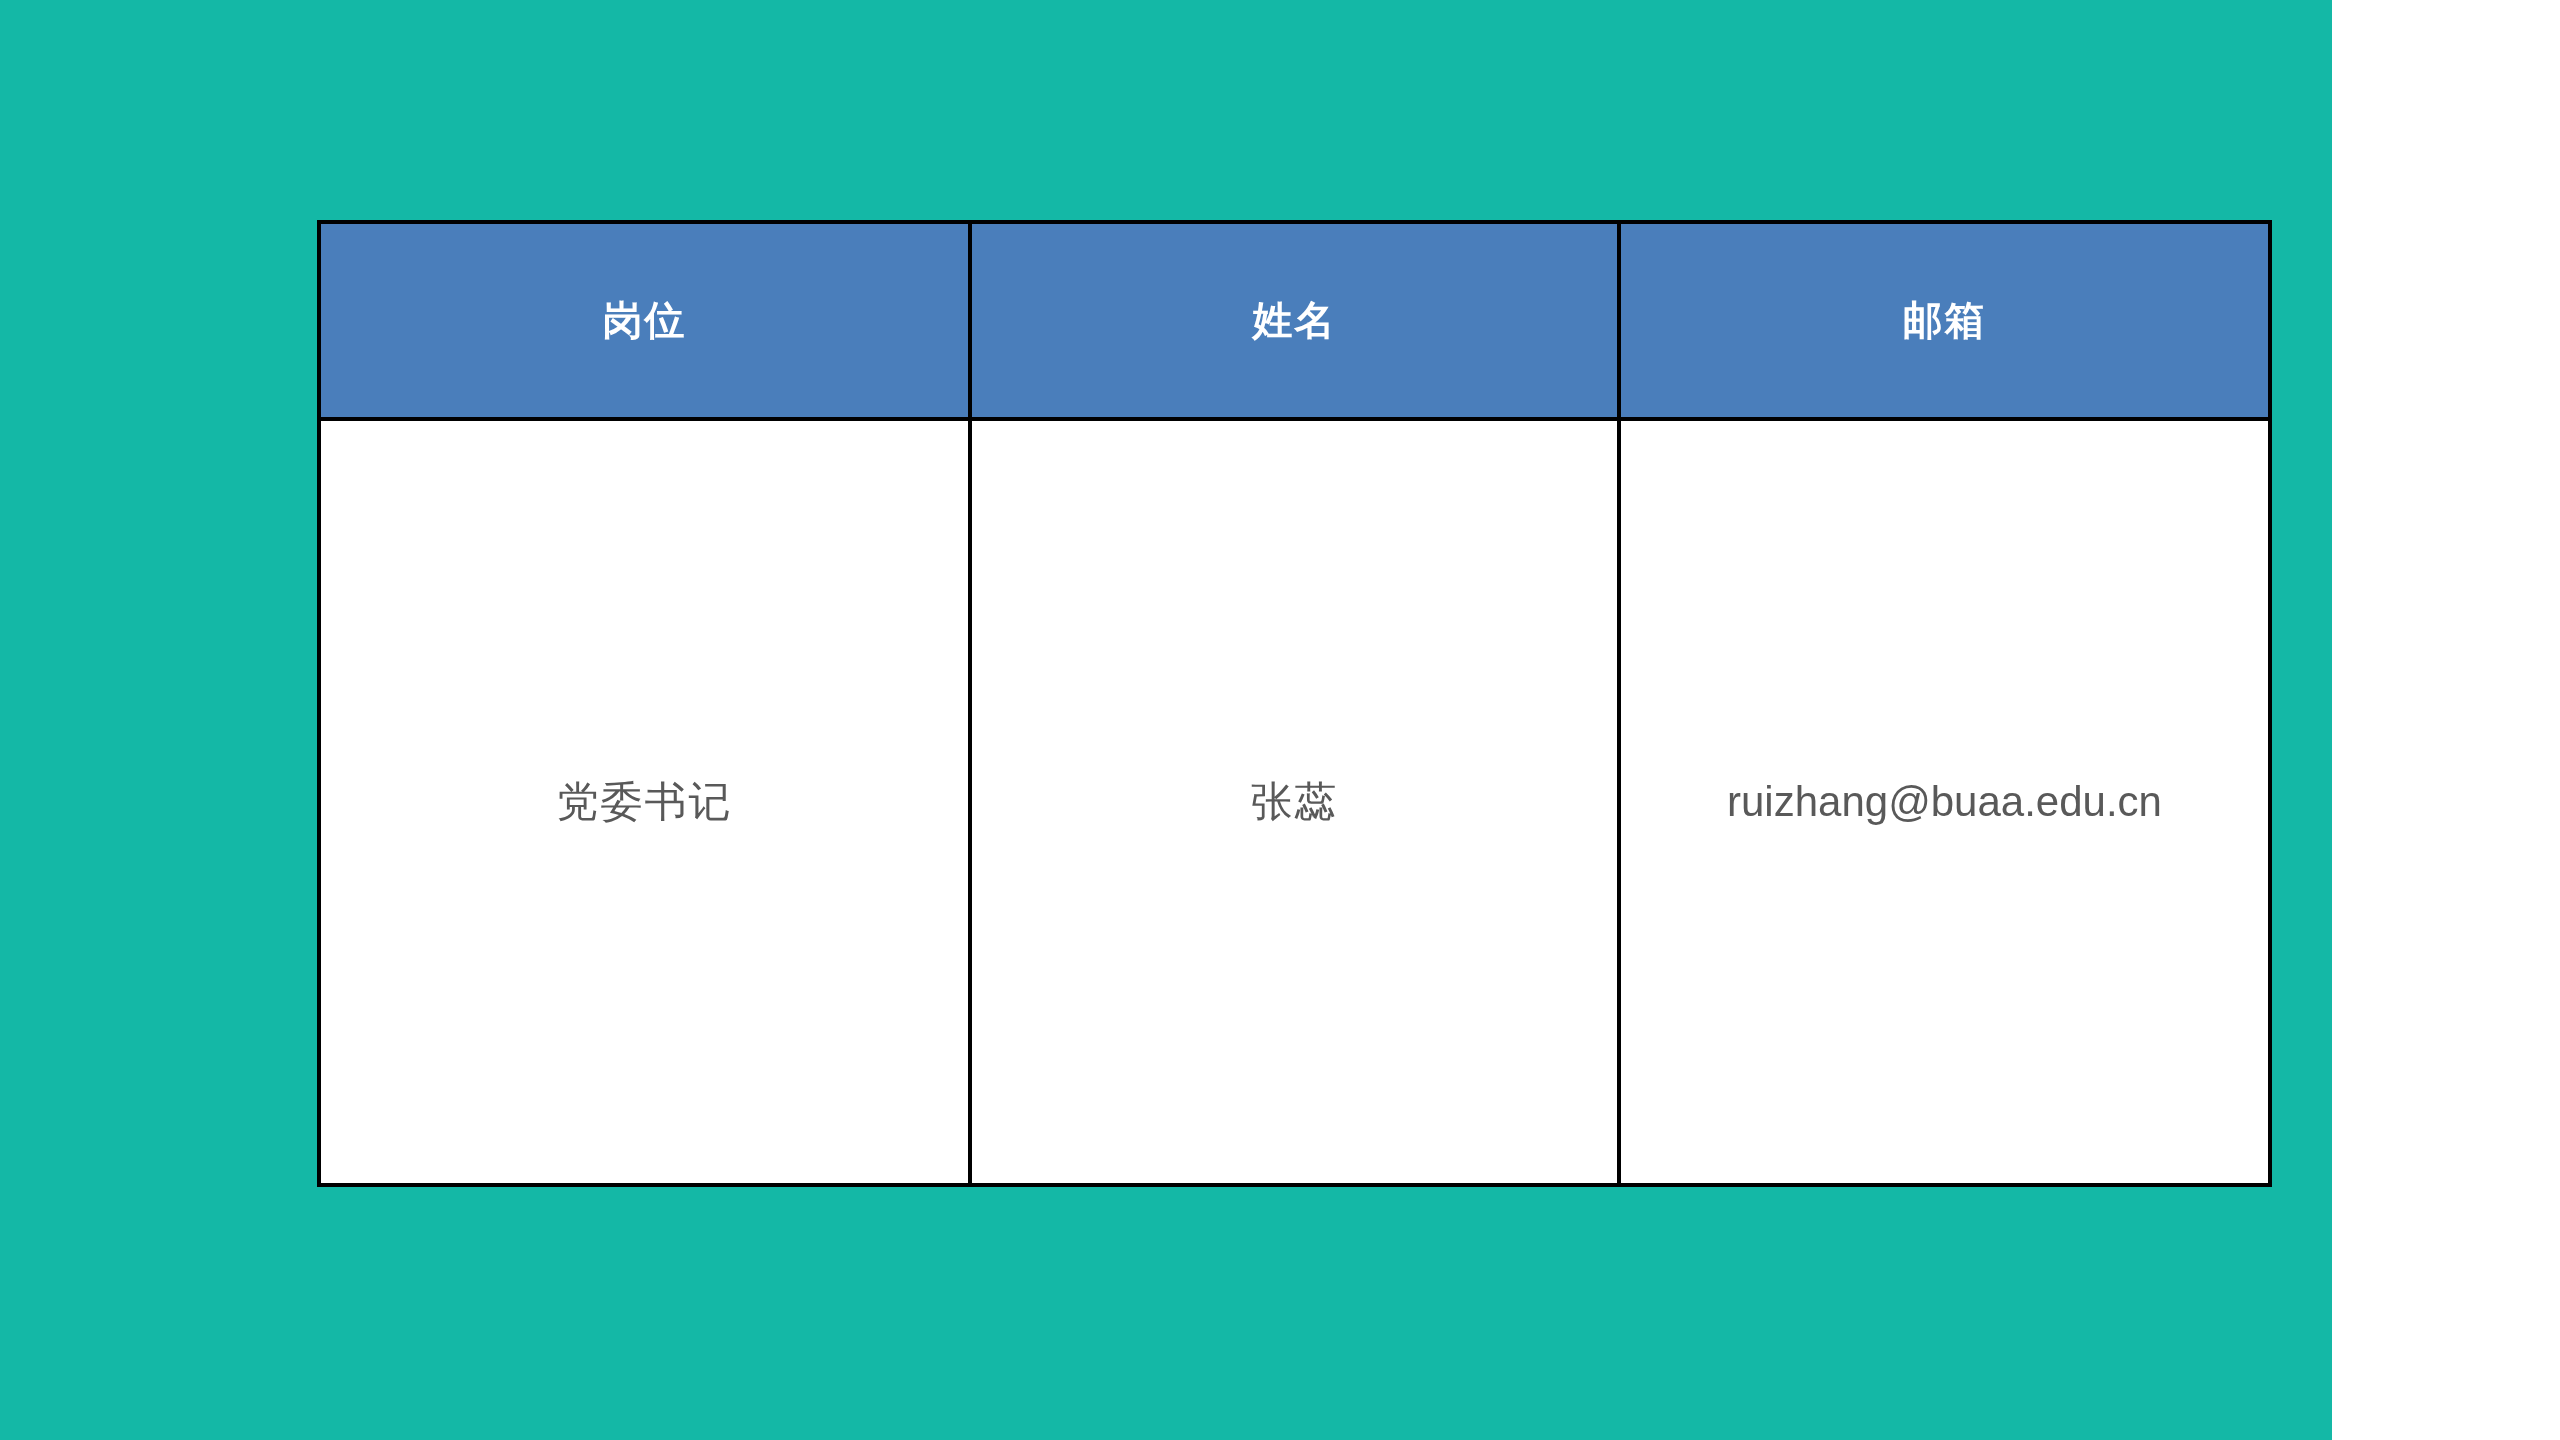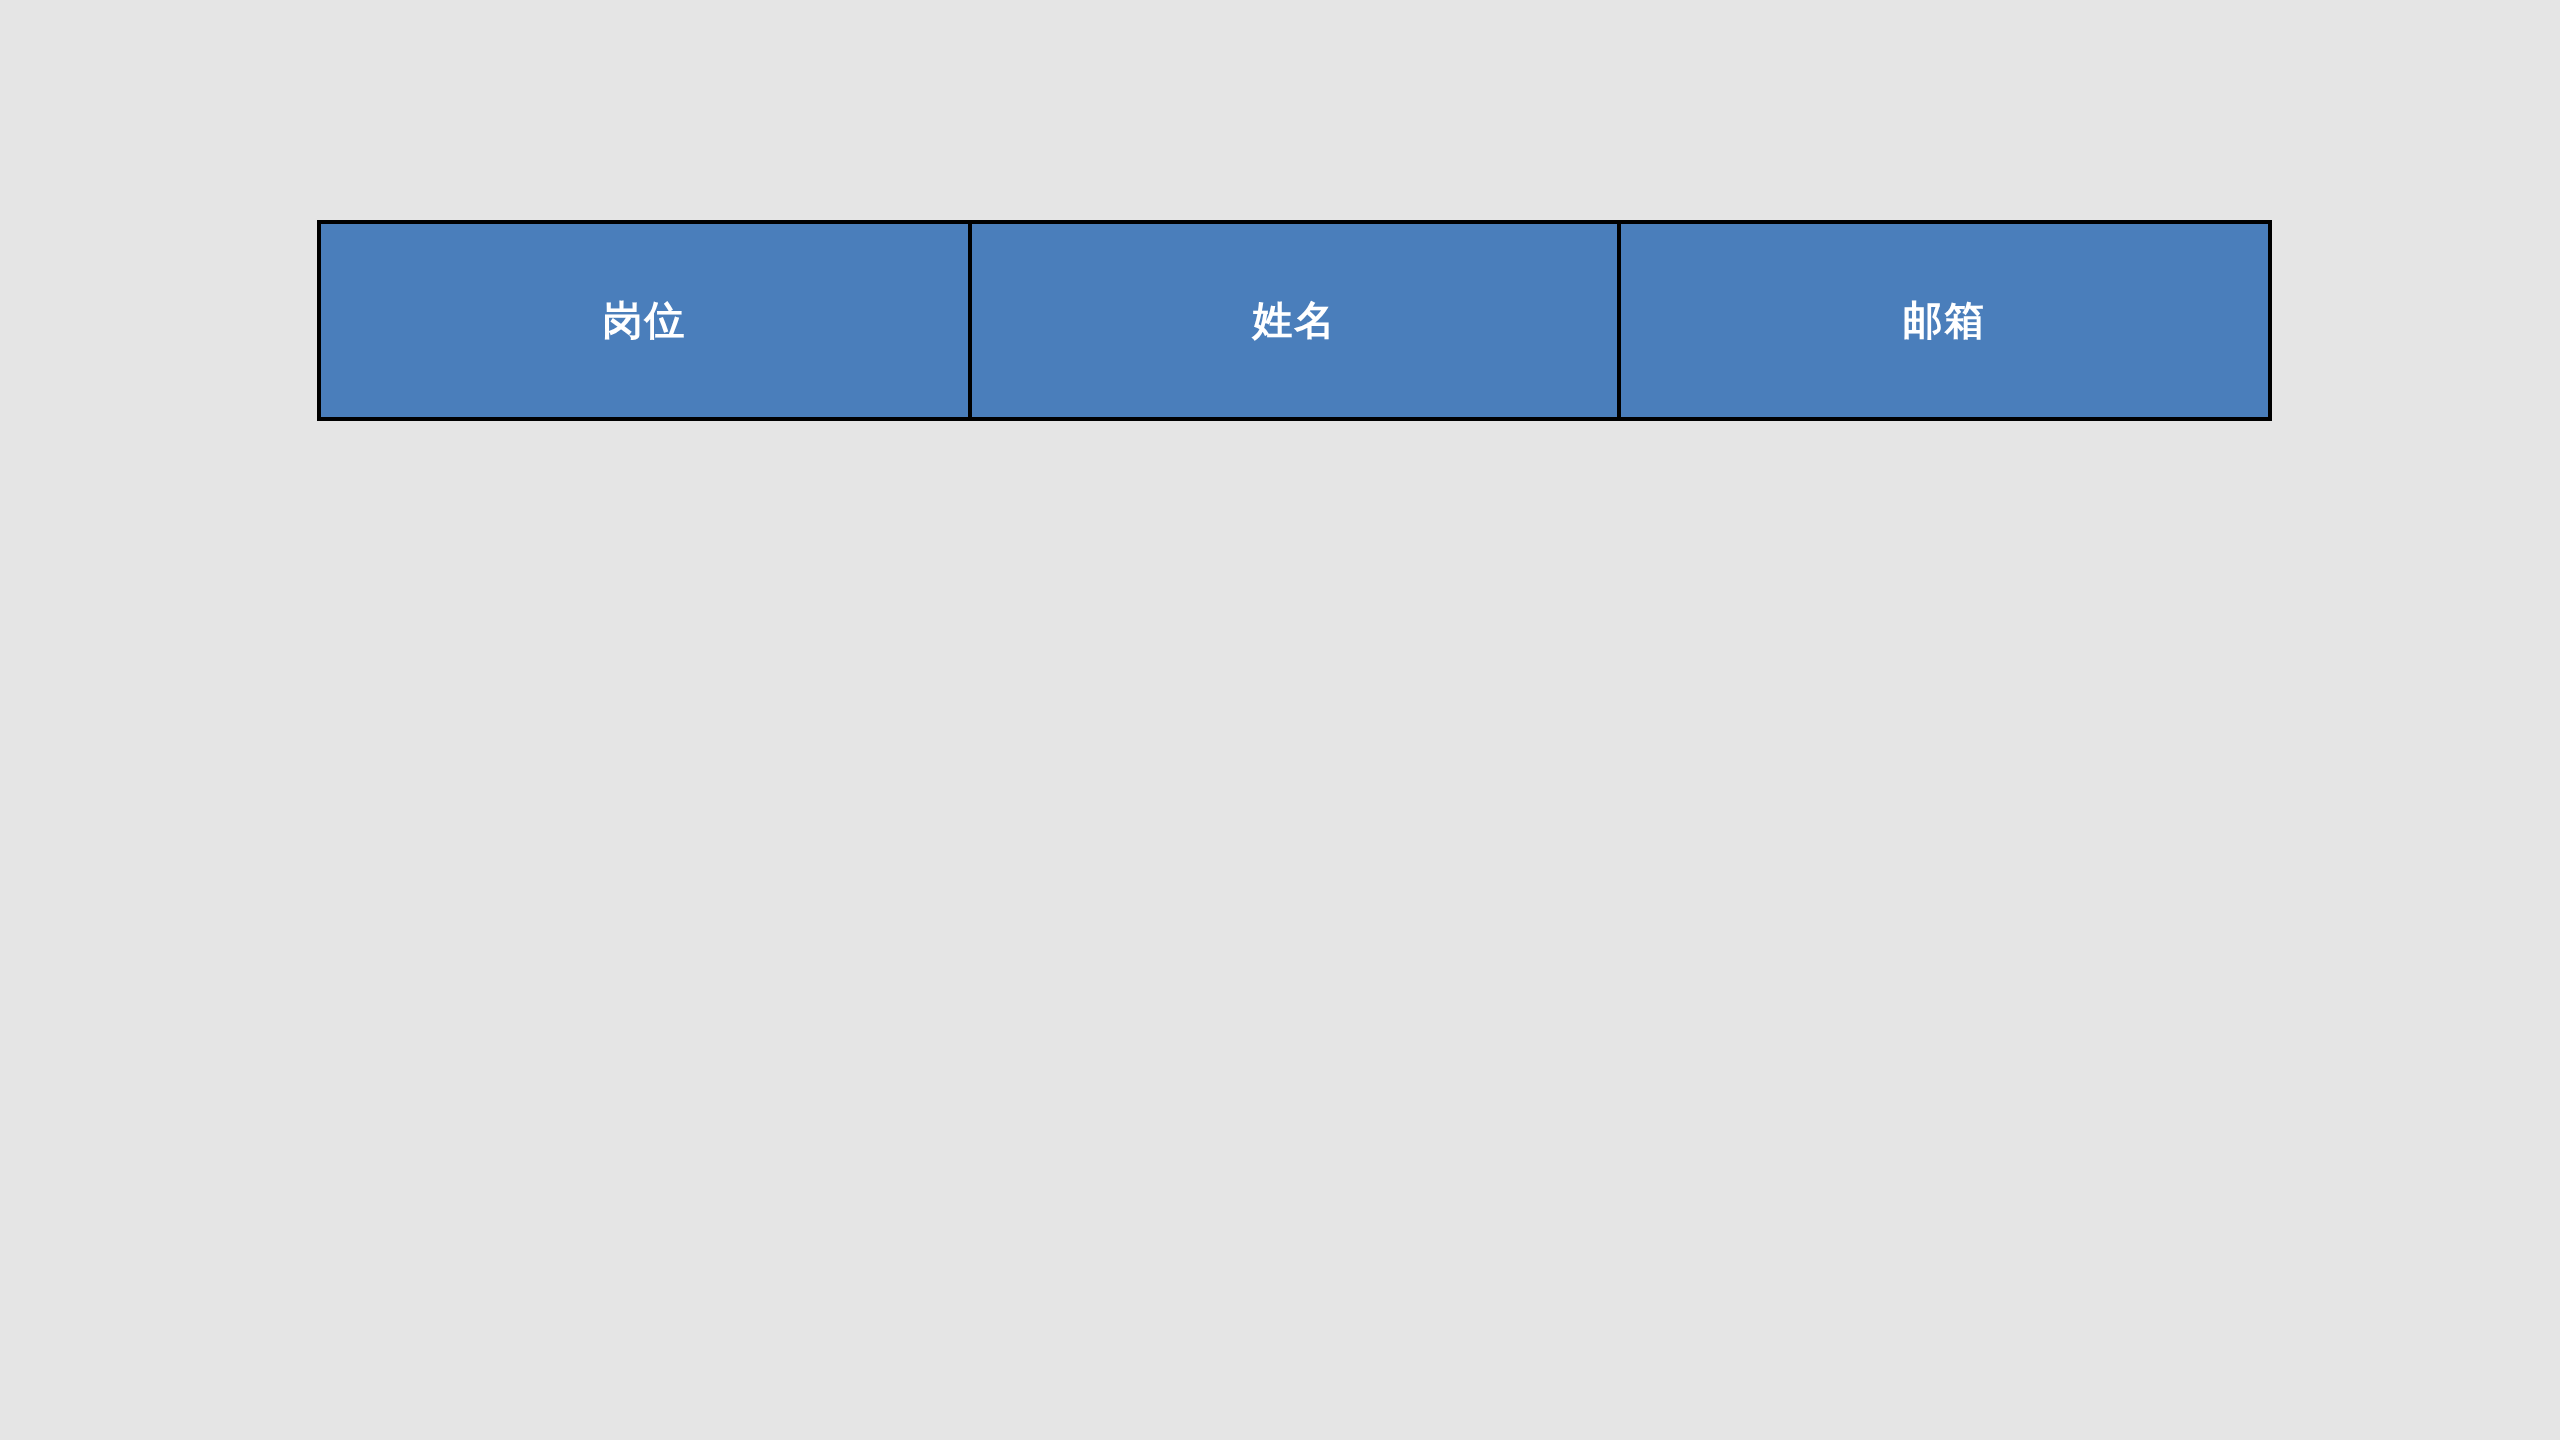--- a/index.html
+++ b/index.html
@@ -9,23 +9,23 @@
   body {
     width: 2560px;
     height: 1440px;
     background: #ffffff;
     font-family: "Liberation Sans", "DejaVu Sans", sans-serif;
     overflow: hidden;
   }
 
   .page {
     position: relative;
-    width: 2560px;
+    width: 2332px;
     height: 1440px;
-    background: #e5e5e5;
+    background: #14b8a6;
   }
 
   .table-wrap {
     position: absolute;
     left: 317px;
     top: 220px;
     width: 1951px;
     height: 967px;
   }
 
@@ -87,16 +87,21 @@
         <col class="c-email">
       </colgroup>
       <thead>
         <tr>
           <th>岗位</th>
           <th>姓名</th>
           <th>邮箱</th>
         </tr>
       </thead>
       <tbody>
+        <tr>
+          <td class="cell-position">党委书记</td>
+          <td class="cell-name">张蕊</td>
+          <td class="cell-email">ruizhang@buaa.edu.cn</td>
+        </tr>
       </tbody>
     </table>
   </div>
 </div>
 
 </body></html>

